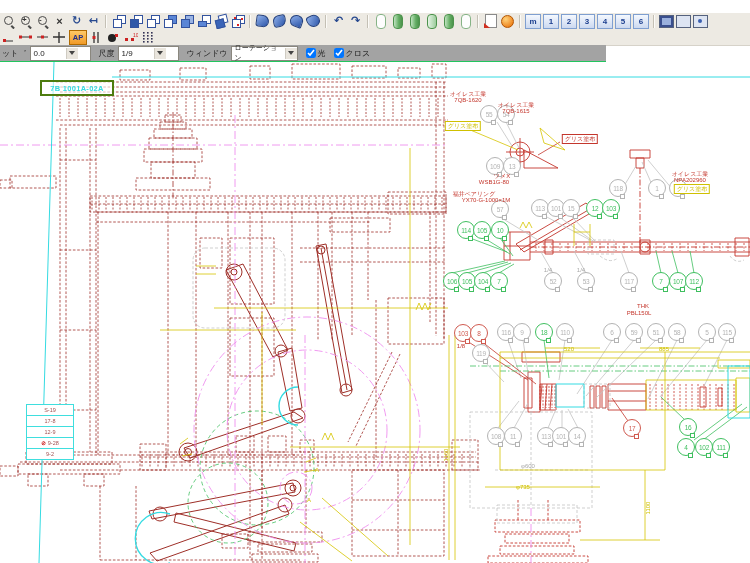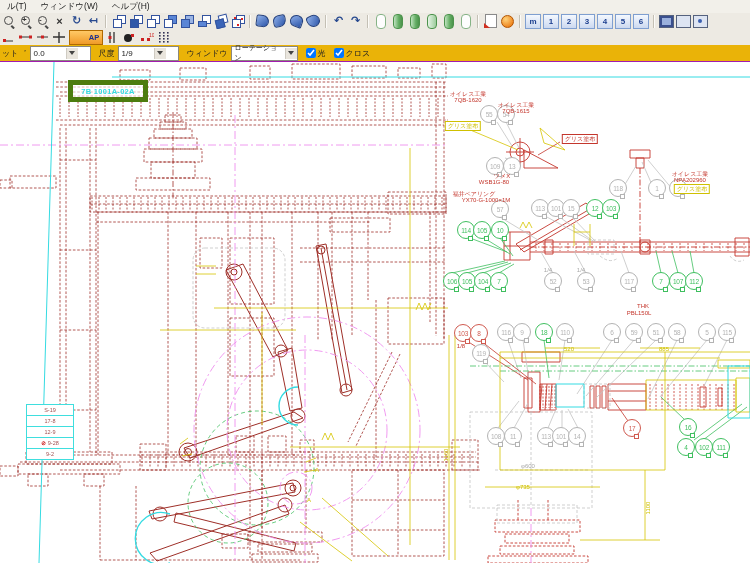--- a/index.html
+++ b/index.html
@@ -6,22 +6,22 @@
   body{font-family:"Liberation Sans",sans-serif;background:#fff;}
   .app{position:relative;width:750px;height:563px;overflow:hidden;background:#fff;}
   
   .menubar{position:absolute;left:0;top:0;width:750px;height:13px;background:#f2f0ea;
     border-bottom:1px solid #e2ded6;display:flex;align-items:center;font-size:8.5px;color:#222;}
   .menubar span{padding:0 7px;}
   .row1{position:absolute;left:0;top:13px;width:750px;height:16px;background:#edeae3;
     border-bottom:1px solid #ddd9d0;display:flex;align-items:center;}
   .row2{position:absolute;left:0;top:29px;width:750px;height:16px;background:#edeae3;
     border-bottom:1px solid #d6d2c9;display:flex;align-items:center;}
-  .row3{position:absolute;left:0;top:45px;width:750px;height:16px;background:#eab308;
-    border-bottom:2px solid #a21caf;display:flex;align-items:center;font-size:8px;color:#222;}
+  .row3{position:absolute;left:0;top:45px;width:606px;height:16px;background:#a3a3a3;
+    border-bottom:2px solid #22c55e;display:flex;align-items:center;font-size:8px;color:#222;}
   .sep{width:1px;height:13px;background:#c4c0b5;border-right:1px solid #fcfbf8;margin:0 3px;}
   .ic{display:inline-flex;align-items:center;justify-content:center;width:16px;height:15px;margin:0 .5px;position:relative;}
   
   .mag{position:relative;width:14px;height:14px;}
   .mag::before{content:"";position:absolute;left:2px;top:2px;width:7px;height:7px;border:1.4px solid #4a4a4a;border-radius:50%;}
   .mag::after{content:"";position:absolute;left:10.5px;top:10.5px;width:4px;height:1.8px;background:#4a4a4a;transform:rotate(45deg);transform-origin:0 0;}
   .mag .mg{position:absolute;left:3.5px;top:1px;font:bold 8px "Liberation Sans",sans-serif;color:#333;}
   .xmark{font:bold 11px "Liberation Sans",sans-serif;color:#333;}
   .uchar{font:bold 11px "DejaVu Sans",sans-serif;color:#27498f;line-height:10px;}
   
@@ -51,21 +51,21 @@
   .ball{width:11px;height:11px;border-radius:50%;background:radial-gradient(circle at 35% 30%,#ffd27a,#e86a00);border:1px solid #b35400;}
   .mbtn{width:14px;height:13px;margin:0 1px;font:bold 8px "Liberation Sans",sans-serif;color:#1c3f8f;
     background:linear-gradient(#f4f8fe,#ccd9f0);border:1px solid #7f9fd0;display:inline-flex;align-items:center;justify-content:center;}
   .ti{width:13px;height:11px;border:1px solid #55627e;background:#dde4f2;position:relative;}
   .ti.dark{background:#3a4f8e;}
   .ti.dark::after{content:"";position:absolute;left:2px;top:2px;right:2px;bottom:2px;background:#9ab0dd;}
   .ti.dot::after{content:"";position:absolute;left:4px;top:3px;width:4px;height:4px;background:#3a5fb0;border-radius:50%;}
   
   .snap svg{display:block;}
   .ap{width:16px;height:13px;background:linear-gradient(#ffc966,#f09a28);border:1px solid #b06a00;
-    font:bold 7.5px "Liberation Sans",sans-serif;color:#1c2f8f;display:inline-flex;align-items:center;justify-content:center;margin:0 1px;padding-left:16px;}
+    font:bold 7.5px "Liberation Sans",sans-serif;color:#1c2f8f;display:inline-flex;align-items:center;justify-content:center;margin:0 1px;}
   
   .lbl{margin:0 3px 0 2px;white-space:nowrap;}
   .dd{height:13px;border:1px solid #8a877e;background:#fff;display:inline-flex;align-items:center;font-size:8px;padding:0 0 0 3px;}
   .dd .val{min-width:28px;}
   .dd .arr{margin-left:4px;width:11px;height:11px;background:#e9e5dd;border-left:1px solid #cfcbc2;display:inline-flex;align-items:center;justify-content:center;}
   .dd .arr::after{content:"";border-left:3px solid transparent;border-right:3px solid transparent;border-top:4px solid #444;}
   .cb{display:inline-flex;align-items:center;margin:0 4px;}
   .cb input{width:10px;height:10px;margin:0 2px 0 0;}
   
   .canvas{position:absolute;left:0;top:62px;width:750px;height:501px;background:#fff;overflow:hidden;}
@@ -75,37 +75,32 @@
     transform:translate(-50%,-50%);letter-spacing:-.3px;}
   .balloon::after{content:"";position:absolute;left:10px;top:14px;width:3px;height:3px;border:1px solid currentColor;background:#fff;}
   .balloon.g{color:#b3b3b3;}
   .balloon.G{color:#3fbf5f;}
   .balloon.R{color:#d05a50;}
   .ann{position:absolute;font:6px "Liberation Sans",sans-serif;white-space:nowrap;transform:translate(-50%,-50%);}
   .ann.red{color:#c4362c;}
   .ann.yellow{color:#cfc000;}
   .ann.gray{color:#a8a8a8;}
   .ann.box{border:1px solid currentColor;padding:0 2px;background:#fff;line-height:8px;}
-  .sel-label{position:absolute;left:68px;top:18px;width:70px;height:12px;border:5px solid #4d7c0f;color:#35dbe2;
+  .sel-label{position:absolute;left:40px;top:18px;width:70px;height:12px;border:2px solid #4d7c0f;color:#35dbe2;
     font:bold 7.5px "Liberation Sans",sans-serif;display:flex;align-items:center;justify-content:center;letter-spacing:.3px;background:rgba(255,255,255,.6);}
   .tagtable{position:absolute;left:26px;top:343px;}
   .tagrow{width:46px;height:10px;border:1px solid #3fdede;margin-top:-1px;background:#fff;
     font:5.5px "Liberation Sans",sans-serif;color:#a05050;display:flex;align-items:center;justify-content:center;gap:2px;}
   .tagrow .no{color:#cc2020;font-weight:bold;}
 </style>
 </head>
 <body>
 
 <div class="app">
 
-  <div class="menubar">
-    <span>ル(T)</span>
-    <span>ウィンドウ(W)</span>
-    <span>ヘルプ(H)</span>
-  </div>
 
   <div class="row1" id="row1">
       <span class="ic">
         <span class="mag"></span>
       </span>
       <span class="ic">
         <span class="mag">
           <span class="mg">+</span>
         </span>
       </span>

